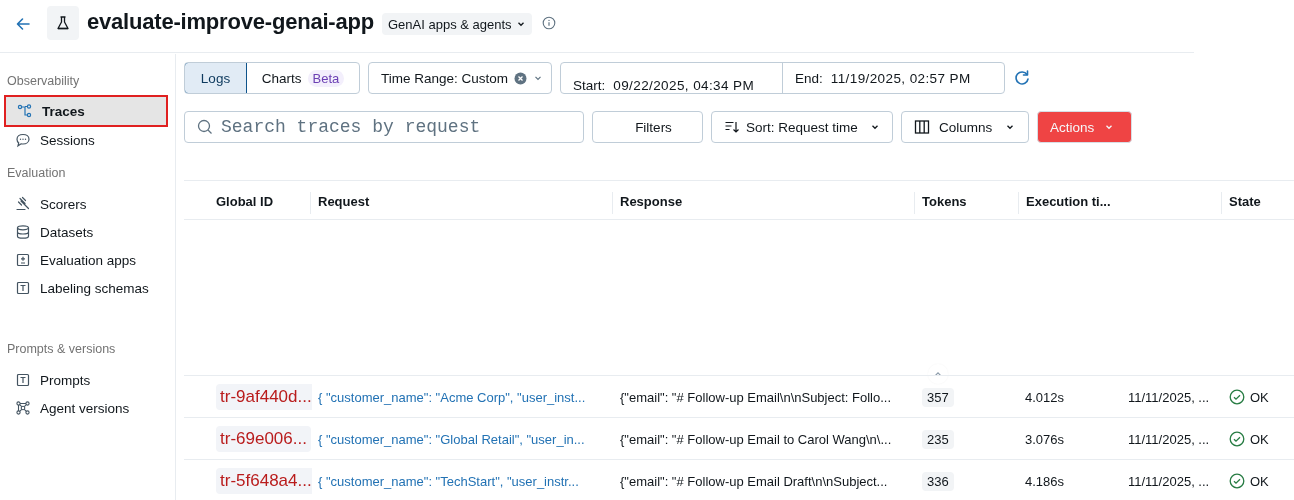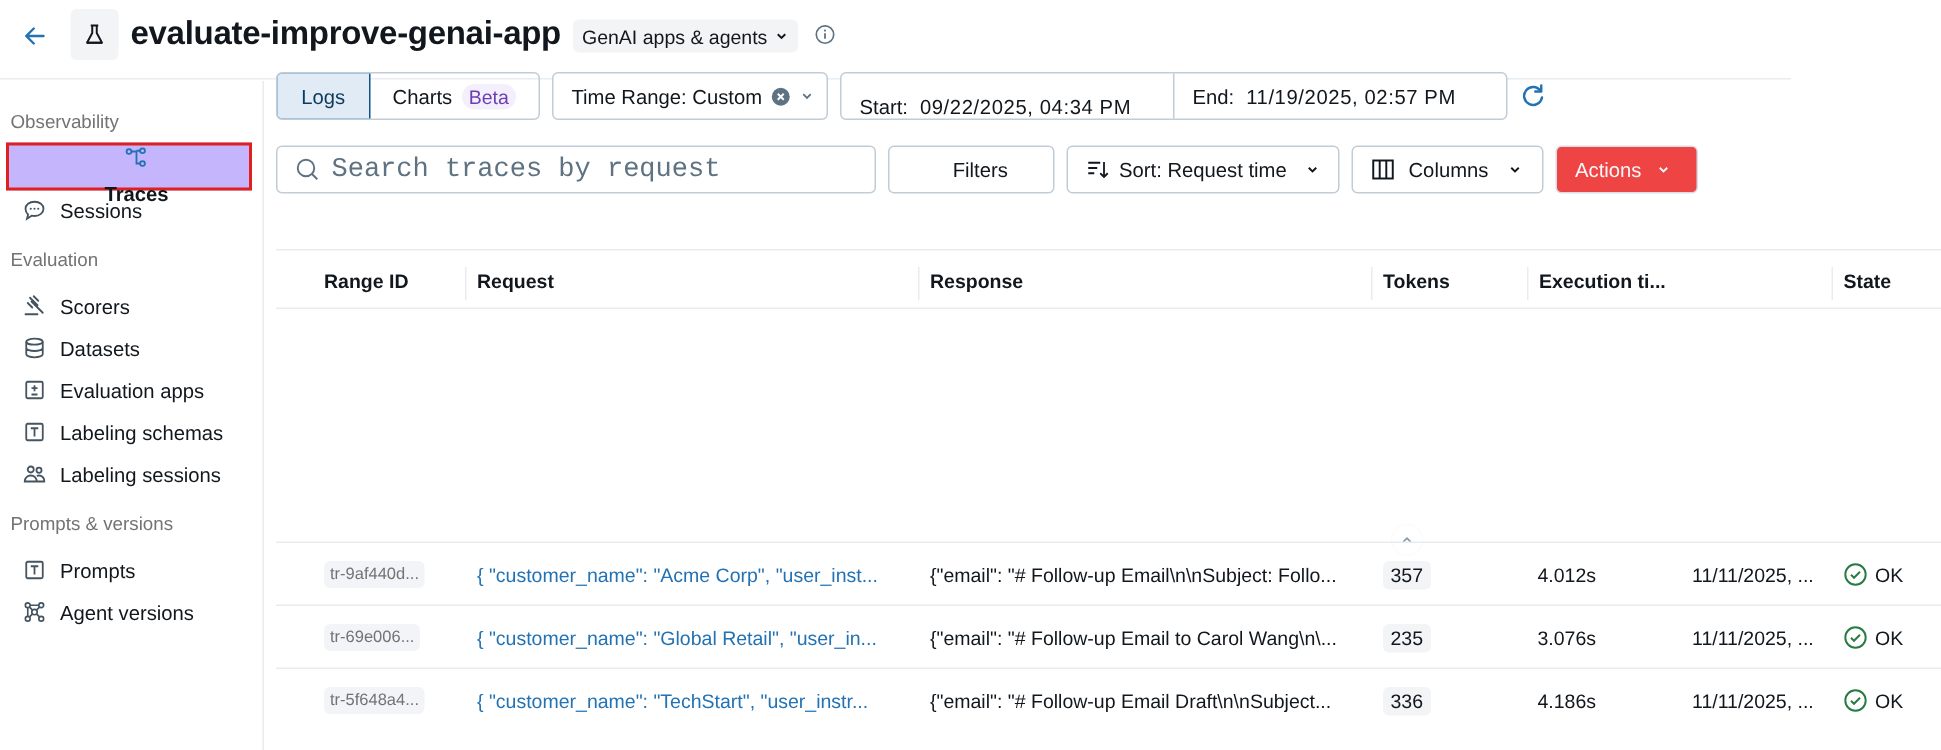--- a/index.html
+++ b/index.html
@@ -1,52 +1,52 @@
 <!DOCTYPE html>
 <html><head>
 <meta charset="utf-8">
 <style>
   * { box-sizing: border-box; margin: 0; padding: 0; }
   html, body { width: 1294px; height: 500px; overflow: hidden; background: #ffffff; }
   body { font-family: "Liberation Sans", "DejaVu Sans", sans-serif; color: #11171c; font-size: 13px; position: relative; }
 
-  .header { position: absolute; left: 0; top: 0; width: 1194px; height: 53px; border-bottom: 1px solid #e8ecf0; text-align: center; }
+  .header { position: absolute; left: 0; top: 0; width: 1194px; height: 53px; border-bottom: 1px solid #e8ecf0; }
   .back-btn { position: absolute; left: 12px; top: 12px; width: 22px; height: 24px; color: #2272b4; display: flex; align-items: center; justify-content: center; cursor: pointer; }
   .app-icon { position: absolute; left: 47px; top: 6px; width: 32px; height: 34px; background: #f2f4f6; border-radius: 4px; display: flex; align-items: center; justify-content: center; }
   .page-title { position: absolute; left: 87px; top: 9px; font-size: 22px; font-weight: 700; color: #11171c; letter-spacing: -0.2px; }
   .type-badge { position: absolute; left: 382px; top: 13px; height: 22px; padding: 0 6px; background: #f2f4f6; border-radius: 4px; font-size: 13px; color: #11171c; display: flex; align-items: center; gap: 4px; cursor: pointer; }
   .info-icon { position: absolute; left: 542px; top: 16px; width: 16px; height: 16px; }
 
   .sidebar { position: absolute; left: 0; top: 54px; width: 176px; height: 446px; border-right: 1px solid #e8ecf0; }
   .section-label { position: absolute; left: 7px; font-size: 12.5px; color: #737373; }
   .nav-item { position: absolute; left: 4px; width: 164px; height: 32px; display: flex; align-items: center; padding-left: 10px; gap: 9px; font-size: 13.5px; color: #11171c; cursor: pointer; border-radius: 4px; }
-  .nav-item.active { background: #c4b5fd; border: 2px solid #e02020; border-radius: 0; font-weight: 700; padding-left: 10px; flex-direction: column; }
+  .nav-item.active { background: #e5e5e5; border: 2px solid #e02020; border-radius: 0; font-weight: 700; padding-left: 10px; }
   .nav-icon { width: 17px; height: 17px; display: flex; align-items: center; justify-content: center; color: #445461; }
 
-  .main { position: absolute; left: 184px; top: 40px; width: 1110px; height: 326px; }
+  .main { position: absolute; left: 184px; top: 54px; width: 1110px; height: 326px; }
 
   .btn { position: absolute; height: 32px; border: 1px solid #c0cdd8; border-radius: 4px; background: #fff; display: flex; align-items: center; font-size: 13.5px; color: #11171c; cursor: pointer; }
   .seg { position: absolute; left: 0px; top: 8px; width: 176px; height: 32px; border: 1px solid #c0cdd8; border-radius: 4px; display: flex; overflow: hidden; }
   .seg-logs { width: 63px; height: 100%; background: #e1ebf5; border-right: 1px solid #0e538b; border: 1px solid #0e538b; border-radius: 4px 0 0 4px; display: flex; align-items: center; justify-content: center; font-size: 13.5px; color: #0e3a5e; cursor: pointer; margin: -1px 0 -1px -1px; height: 32px; }
   .seg-charts { flex: 1; display: flex; align-items: center; justify-content: center; gap: 6px; font-size: 13.5px; color: #11171c; cursor: pointer; }
   .beta { background: #f3effc; color: #6b3fb3; border-radius: 10px; padding: 1px 5px; font-size: 13px; }
 
   .chev { width: 10px; height: 10px; display: inline-block; }
   .search { position: absolute; left: 0; top: 57px; width: 400px; height: 32px; border: 1px solid #c0cdd8; border-radius: 4px; display: flex; align-items: center; padding-left: 12px; gap: 8px; }
   .search input { border: none; outline: none; font-family: Liberation Mono, monospace; font-size: 18px; color: #000000; width: 340px; background: transparent; }
   .search input::placeholder { color: #5f7281; }
 
   .table { position: absolute; left: 0; top: 126px; width: 1110px; }
   .thead { position: absolute; left: 0; top: 0; width: 1110px; height: 40px; border-top: 1px solid #e8ecf0; border-bottom: 1px solid #e8ecf0; }
   .th { position: absolute; top: 0; height: 40px; display: flex; align-items: center; font-size: 13px; font-weight: 700; color: #11171c; padding-left: 8px; }
   .th.sep::before { content: ""; position: absolute; left: 0; top: 11px; width: 1px; height: 22px; background: #e8ecf0; }
 
   .row { position: absolute; left: 0; width: 1110px; height: 42px; border-top: 1px solid #e8ecf0; }
   .cell { position: absolute; top: 0; height: 42px; display: flex; align-items: center; font-size: 13px; white-space: nowrap; overflow: hidden; }
-  .trace-chip { background: #f2f4f8; border-radius: 4px; padding: 3px 4px; color: #737373; font-size: 11px; cursor: pointer; }
+  .trace-chip { background: #f2f4f8; border-radius: 4px; padding: 3px 4px; color: #b91c1c; font-size: 17px; cursor: pointer; }
   .req-link { color: #2272b4; cursor: pointer; }
   .tokens-chip { background: #f2f4f6; border-radius: 4px; padding: 2px 5px; font-size: 13px; }
   .ok { display: flex; align-items: center; gap: 5px; }
 
   .scroll-up { position: absolute; left: 744px; top: 310px; width: 20px; height: 20px; border-radius: 50%; background: #fff; display: flex; align-items: center; justify-content: center; cursor: pointer; box-shadow: 0 0 2px rgba(0,0,0,0.05); }
 </style>
 </head>
 <body>
 
 <div class="header">
@@ -138,30 +138,20 @@
   <div class="nav-item" style="top:218px">
     <span class="nav-icon">
       <svg width="16" height="16" viewBox="0 0 16 16">
           <rect x="2.5" y="2.5" width="11" height="11" rx="1" stroke="#445461" stroke-width="1.2" fill="none"></rect>
           <path d="M5.5 5.5h5M8 5.5v5.5" stroke="#445461" stroke-width="1.2"></path>
         </svg>
     </span>
     <span>Labeling schemas</span>
   </div>
 
-  <div class="nav-item" style="top:246px">
-    <span class="nav-icon">
-      <svg width="16" height="16" viewBox="0 0 16 16">
-          <circle cx="5.5" cy="5" r="2" stroke="#445461" stroke-width="1.2" fill="none"></circle>
-          <circle cx="11" cy="5.5" r="1.7" stroke="#445461" stroke-width="1.2" fill="none"></circle>
-          <path d="M1.5 13c0-2.3 1.8-4 4-4s4 1.7 4 4zM9.5 9.3c.5-.2 1-.3 1.5-.3 1.9 0 3.5 1.5 3.5 3.5v.5H10" stroke="#445461" stroke-width="1.2" fill="none"></path>
-        </svg>
-    </span>
-    <span>Labeling sessions</span>
-  </div>
 
   <div class="section-label" style="top:288px">Prompts &amp; versions</div>
 
   <div class="nav-item" style="top:310px">
     <span class="nav-icon">
       <svg width="16" height="16" viewBox="0 0 16 16">
           <rect x="2.5" y="2.5" width="11" height="11" rx="1" stroke="#445461" stroke-width="1.2" fill="none"></rect>
           <path d="M5.5 5.5h5M8 5.5v5.5" stroke="#445461" stroke-width="1.2"></path>
         </svg>
     </span>
@@ -263,21 +253,21 @@
 
   <div class="btn" style="left:853px; top:57px; width:95px; padding-left:12px; gap:10px; background:#ef4444; border-color:#d7dee5; color:#f5f7f9; cursor:default;">
     <span>Actions</span>
     <svg class="chev" viewBox="0 0 10 10">
         <path d="M2.5 3.8L5 6.3l2.5-2.5" stroke="#f5f7f9" stroke-width="1.3" fill="none"></path>
       </svg>
   </div>
 
   <div class="table">
     <div class="thead">
-      <div class="th" style="left:24px; width:102px; padding-left:8px;">Range ID</div>
+      <div class="th" style="left:24px; width:102px; padding-left:8px;">Global ID</div>
       <div class="th sep" style="left:126px; width:302px;">Request</div>
       <div class="th sep" style="left:428px; width:302px;">Response</div>
       <div class="th sep" style="left:730px; width:104px;">Tokens</div>
       <div class="th sep" style="left:834px; width:102px;">Execution ti...</div>
       <div class="th sep" style="left:1037px; width:73px;">State</div>
     </div>
 
     <div class="scroll-up" style="left:744px; top:184px;">
       <svg width="10" height="10" viewBox="0 0 10 10">
           <path d="M2.5 6.3L5 3.8l2.5 2.5" stroke="#8a9aa8" stroke-width="1.2" fill="none"></path>

